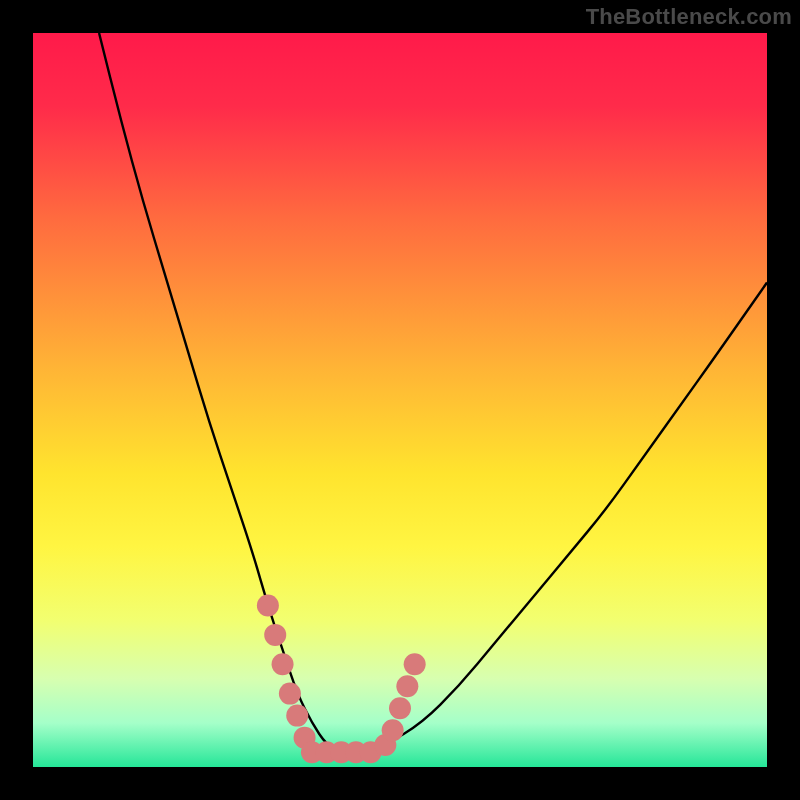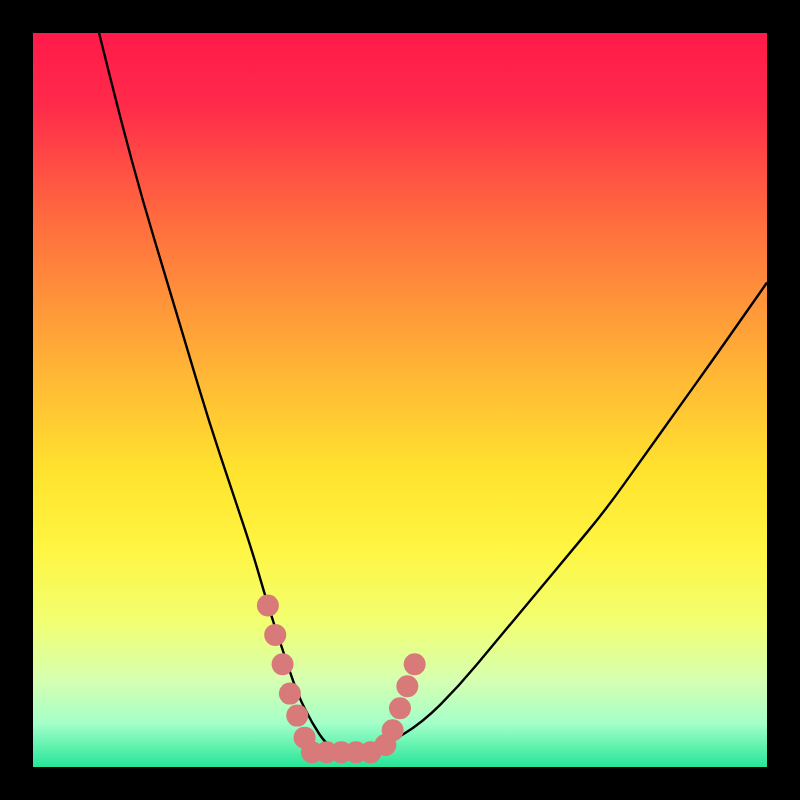--- a/index.html
+++ b/index.html
@@ -37,20 +37,21 @@
   .plot-area svg {
     display: block;
     width: 734px;
     height: 734px;
   }
 </style>
 </head>
 <body>
 
 <div class="frame">
+  <div class="watermark">TheBottleneck.com</div>
   <div class="plot-area">
     <svg id="plot-svg" viewBox="0 0 734 734">
       <defs>
         <linearGradient id="bg-grad" x1="0" y1="0" x2="0" y2="1">
             <stop offset="0%" stop-color="#ff1a4a"></stop>
             <stop offset="10%" stop-color="#ff2b4a"></stop>
             <stop offset="25%" stop-color="#ff6a3f"></stop>
             <stop offset="45%" stop-color="#ffb236"></stop>
             <stop offset="60%" stop-color="#ffe42e"></stop>
             <stop offset="70%" stop-color="#fff542"></stop>

